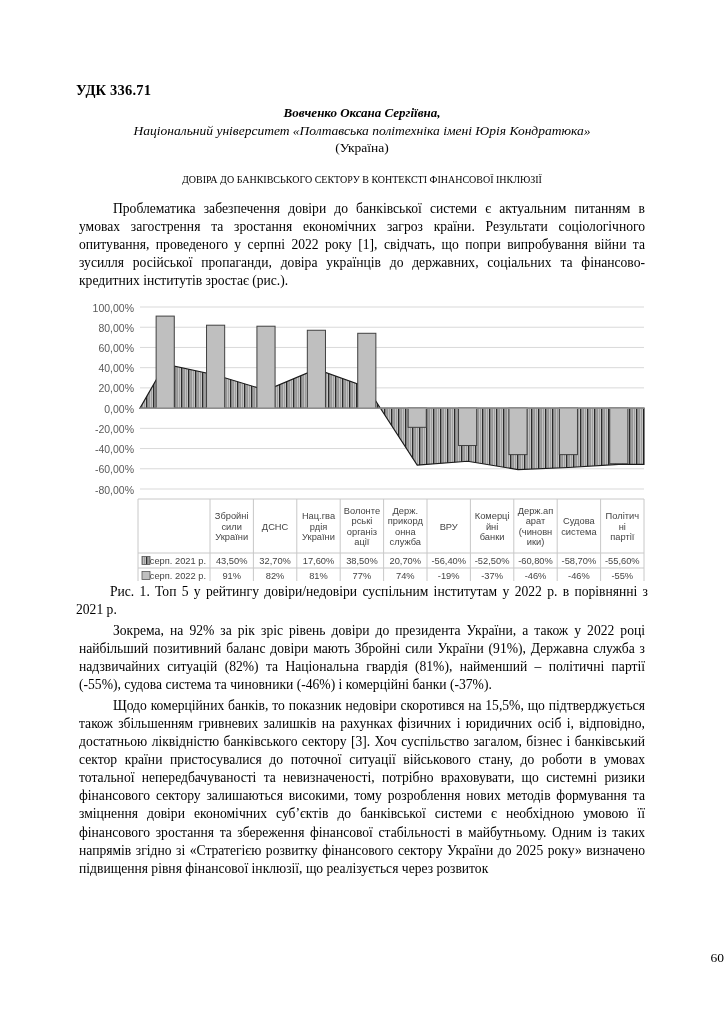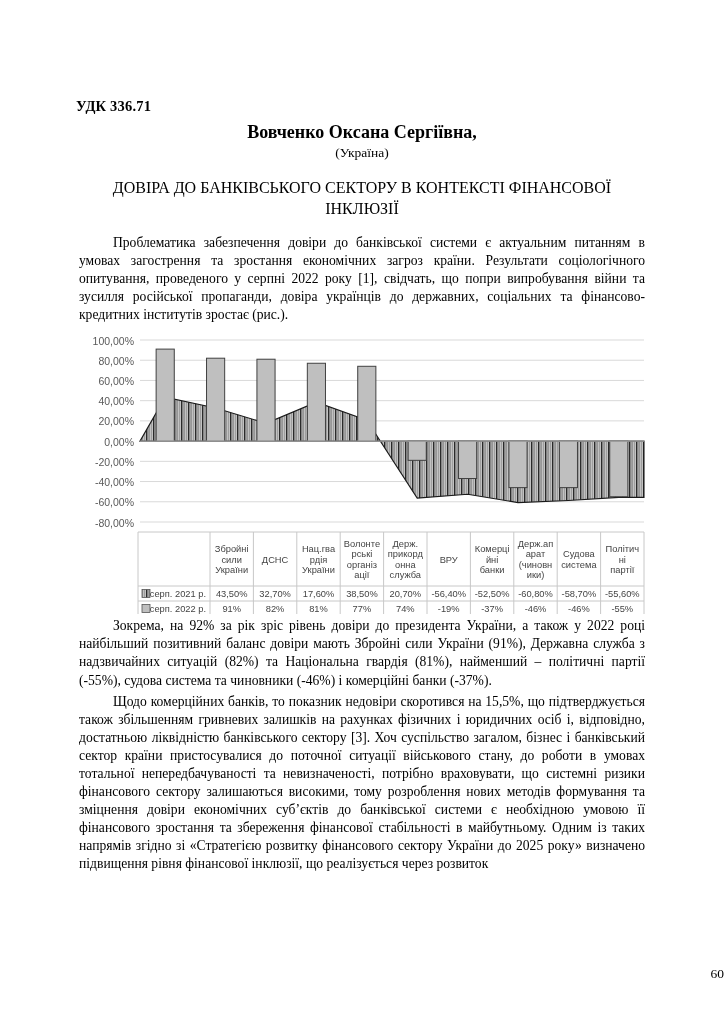--- a/index.html
+++ b/index.html
@@ -11,21 +11,21 @@
   body {
     width: 724px;
     height: 1024px;
     position: relative;
     font-family: "Liberation Serif", serif;
     color: #000;
     overflow: hidden;
   }
   .page {
     position: absolute;
-    left: 0; top: 16px;
+    left: 0; top: 0;
     width: 724px;
     height: 863px;
     background: #fff;
   }
   .content {
     position: absolute;
     left: 76px;
     top: 82px;
     width: 572px;
   }
@@ -36,37 +36,38 @@
     font-size: 14.5px;
     letter-spacing: 0.2px;
     margin: 0 0 6px 0;
   }
   .author-block {
     text-align: center;
     line-height: 1.28;
   }
   .author-name {
     font-weight: bold;
-    font-size: 18px;
+    font-style: italic;
+    font-size: 13px;
   }
   .author-degree {
     font-style: italic;
     font-size: 13.5px;
   }
   .author-affil {
     font-style: italic;
     font-size: 13.5px;
   }
   .author-country {
     font-size: 13.5px;
   }
 
   .doc-title {
     text-align: center;
-    font-size: 16px;
+    font-size: 10px;
     line-height: 1.3;
     margin-top: 17px;
     margin-bottom: 14px;
   }
 
   
   p.body {
     font-size: 13.6px;
     line-height: 1.33;
     text-align: justify;
@@ -109,20 +110,21 @@
 </head>
 <body>
 
 <div class="page">
   <div class="content">
 
     <div class="udk">УДК 336.71</div>
 
     <div class="author-block">
       <div class="author-name">Вовченко Оксана Сергіївна,</div>
+      <div class="author-affil">Національний університет «Полтавська політехніка імені Юрія Кондратюка»</div>
       <div class="author-country">(Україна)</div>
     </div>
 
     <div class="doc-title">ДОВІРА ДО БАНКІВСЬКОГО СЕКТОРУ В КОНТЕКСТІ ФІНАНСОВОЇ ІНКЛЮЗІЇ</div>
 
     <p class="body">Проблематика забезпечення довіри до банківської системи є актуальним питанням в умовах загострення та зростання економічних загроз країни. Результати соціологічного опитування, проведеного у серпні 2022 року [1], свідчать, що попри випробування війни та зусилля російської пропаганди, довіра українців до державних, соціальних та фінансово-кредитних інститутів зростає (рис.).</p>
 
     <div class="figure">
       <div class="chart-wrap">
         <svg class="chart-svg" id="chart" width="572" height="282" viewBox="0 0 572 282">
@@ -232,20 +234,21 @@
               <text x="285.9" y="279.8" text-anchor="middle" font-family="&quot;Liberation Sans&quot;, sans-serif" font-size="9.3" fill="#444444">77%</text>
               <text x="329.29999999999995" y="279.8" text-anchor="middle" font-family="&quot;Liberation Sans&quot;, sans-serif" font-size="9.3" fill="#444444">74%</text>
               <text x="372.7" y="279.8" text-anchor="middle" font-family="&quot;Liberation Sans&quot;, sans-serif" font-size="9.3" fill="#444444">-19%</text>
               <text x="416.09999999999997" y="279.8" text-anchor="middle" font-family="&quot;Liberation Sans&quot;, sans-serif" font-size="9.3" fill="#444444">-37%</text>
               <text x="459.5" y="279.8" text-anchor="middle" font-family="&quot;Liberation Sans&quot;, sans-serif" font-size="9.3" fill="#444444">-46%</text>
               <text x="502.9" y="279.8" text-anchor="middle" font-family="&quot;Liberation Sans&quot;, sans-serif" font-size="9.3" fill="#444444">-46%</text>
               <text x="546.3" y="279.8" text-anchor="middle" font-family="&quot;Liberation Sans&quot;, sans-serif" font-size="9.3" fill="#444444">-55%</text>
             </g>
           </svg>
       </div>
+      <div class="fig-caption">Рис. 1. Топ 5 у рейтингу довіри/недовіри суспільним інститутам у 2022 р. в порівнянні з 2021 р.</div>
     </div>
 
     <p class="body">Зокрема, на 92% за рік зріс рівень довіри до президента України, а також у 2022 році найбільший позитивний баланс довіри мають Збройні сили України (91%), Державна служба з надзвичайних ситуацій (82%) та Національна гвардія (81%), найменший – політичні партії (-55%), судова система та чиновники (-46%) і комерційні банки (-37%).</p>
     <p class="body">Щодо комерційних банків, то показник недовіри скоротився на 15,5%, що підтверджується також збільшенням гривневих залишків на рахунках фізичних і юридичних осіб і, відповідно, достатньою ліквідністю банківського сектору [3]. Хоч суспільство загалом, бізнес і банківський сектор країни пристосувалися до поточної ситуації військового стану, до роботи в умовах тотальної непередбачуваності та невизначеності, потрібно враховувати, що системні ризики фінансового сектору залишаються високими, тому розроблення нових методів формування та зміцнення довіри економічних суб’єктів до банківської системи є необхідною умовою її фінансового зростання та збереження фінансової стабільності в майбутньому. Одним із таких напрямів згідно зі «Стратегією розвитку фінансового сектору України до 2025 року» визначено підвищення рівня фінансової інклюзії, що реалізується через розвиток</p>
   </div>
 
   <div class="page-number">60</div>
 </div>
 
 </body></html>

